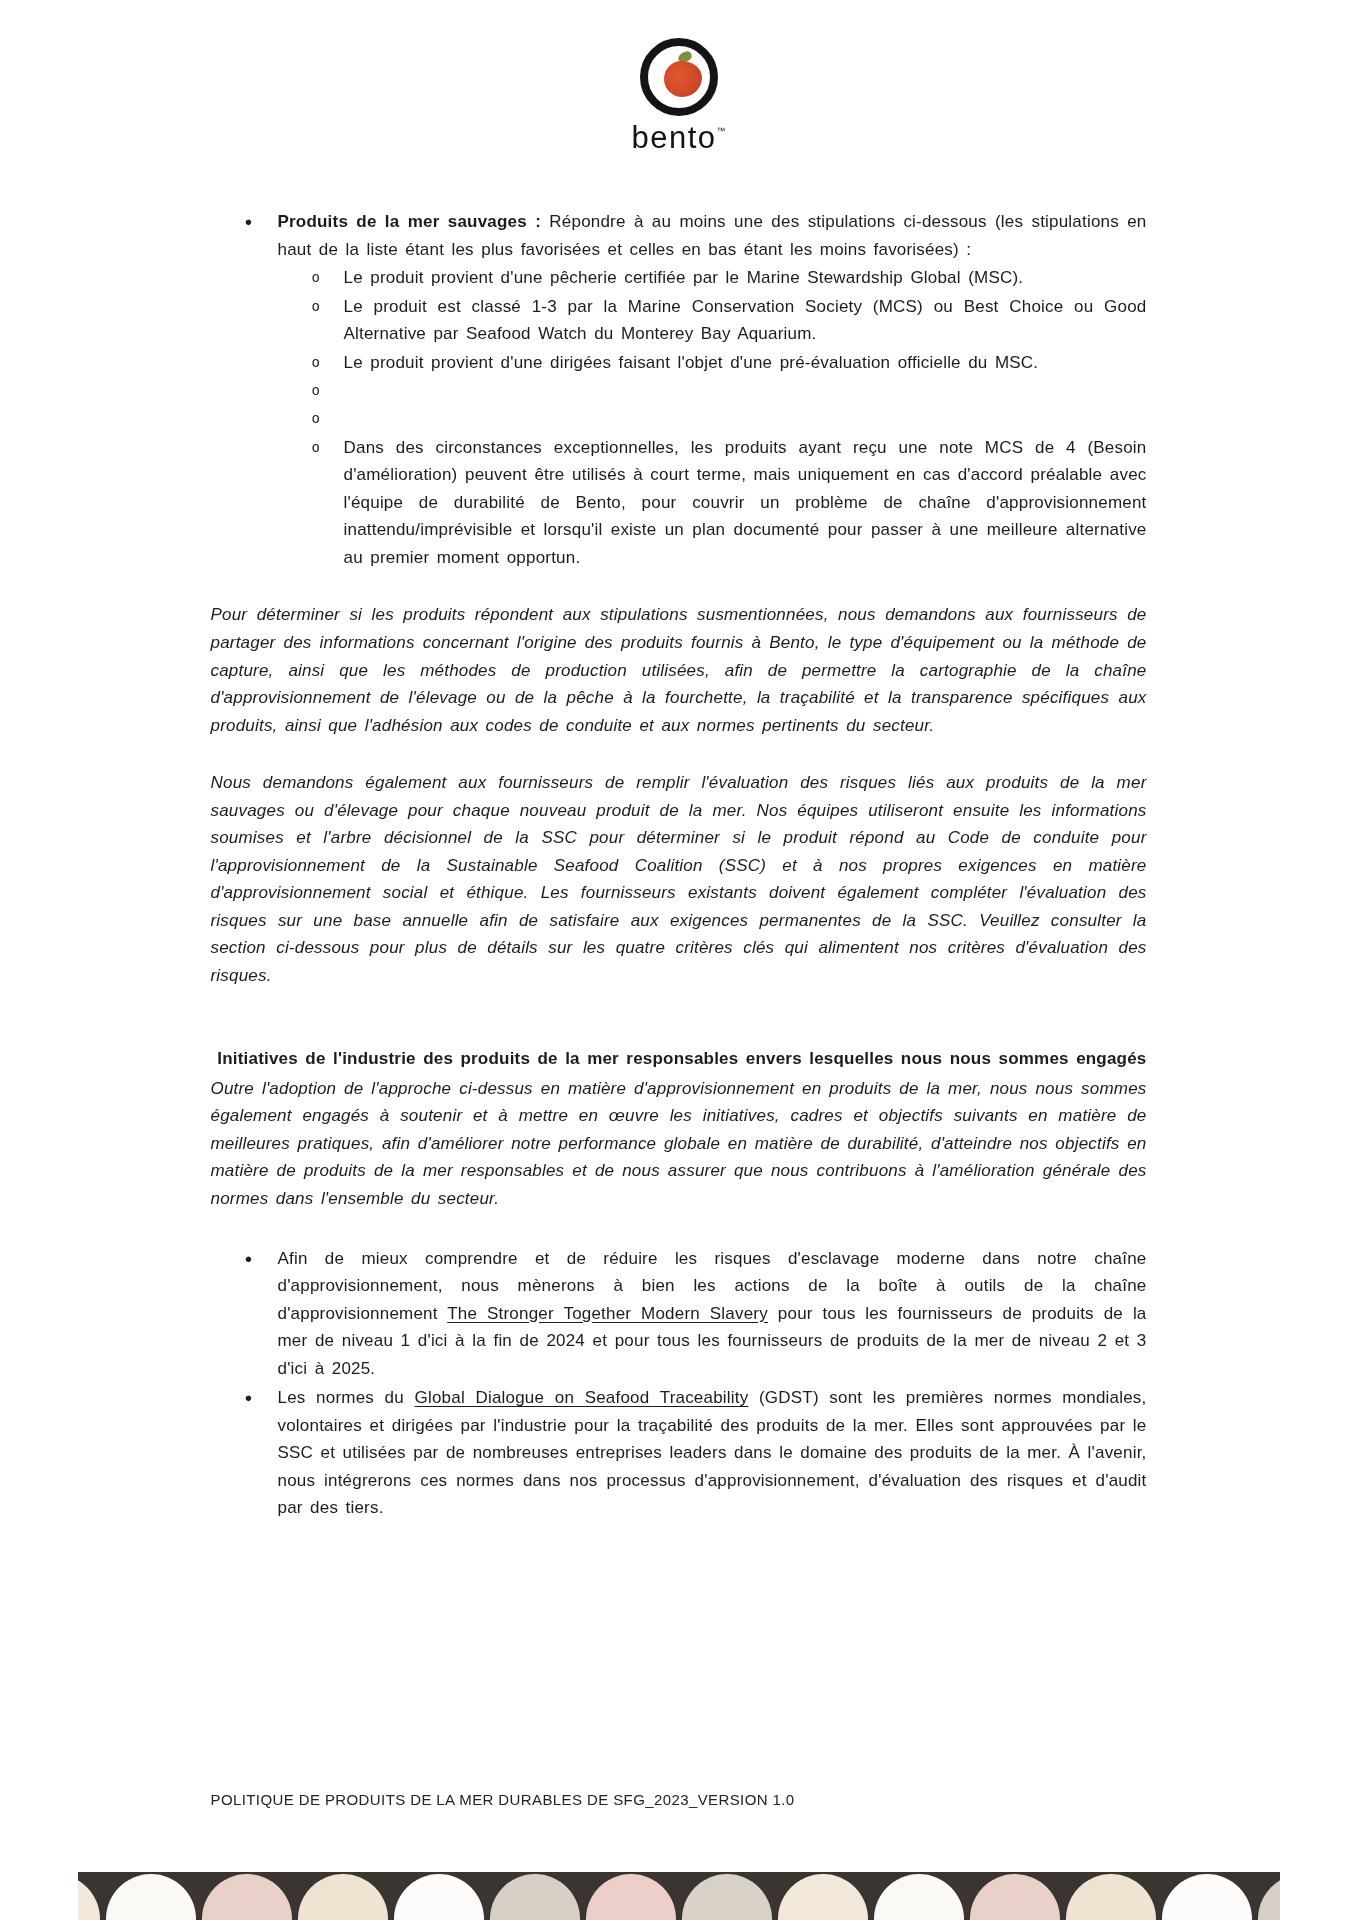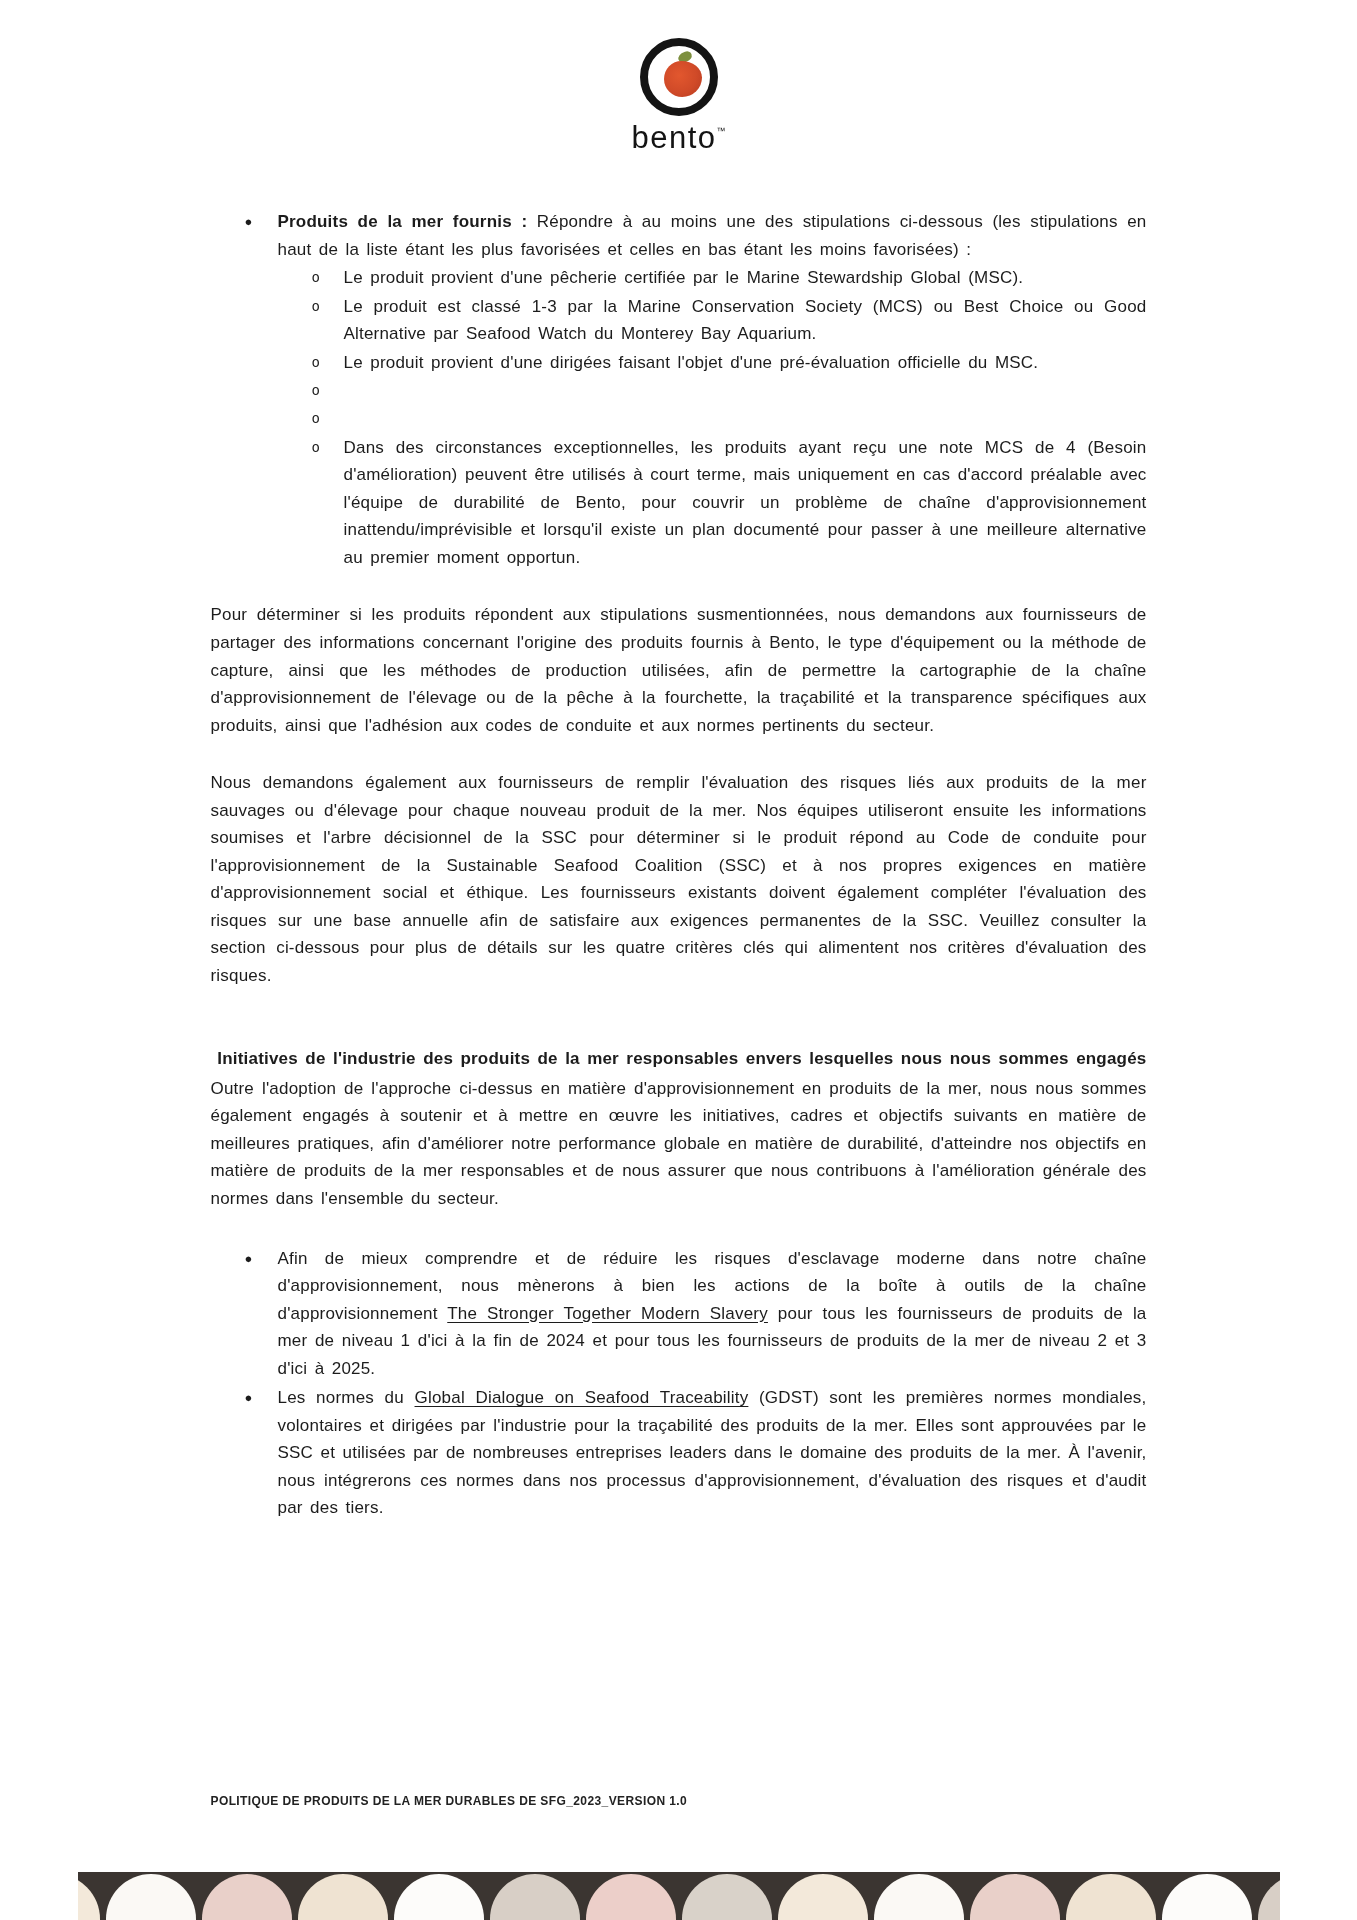--- a/index.html
+++ b/index.html
@@ -65,21 +65,21 @@
     text-align: left;
   }
   
   .l1 { padding-left: 34px; }
   .l1 .marker { width: 33px; font-size: 13px; line-height: 2.1; }
   
   .l2 { padding-left: 101px; margin-top: 1px; }
   .l2 .marker { width: 32px; font-size: 14px; line-height: 1.95; font-family: "DejaVu Sans Mono", monospace; }
   .li-text { flex: 1 1 auto; }
 
-  .content p { margin: 40px 0 0 0; }
+  .content p { margin: 40px 0 0 0; font-style: italic; }
   .para-gap { margin-top: 30px !important; }
 
   h2.section-heading {
     margin: 56px 0 0 0;
     font-size: 17px;
     font-weight: 700;
     line-height: 1.62;
     letter-spacing: 0.2px;
     text-align: right;
   }
@@ -93,24 +93,23 @@
     text-underline-offset: 3px;
     cursor: pointer;
     margin-top: 16px;
   }
 
   
   .doc-footer {
     position: absolute;
     left: 133px;
     bottom: 112px;
-    font-size: 12px;
+    font-size: 15px;
     letter-spacing: 0.4px;
     color: #222222;
-    font-weight: bold;
   }
 
   
   .deco-border {
     position: absolute;
     left: 0; right: 0; bottom: 0;
     height: 48px;
     background: #3b3531;
     overflow: hidden;
     display: flex;
@@ -136,21 +135,21 @@
       <span class="logo-blob"></span>
     </div>
     <div class="logo-word"><span>bento</span><sup>™</sup></div>
   </header>
 
   <main class="content">
 
     <section class="bullet-block">
       <div class="li l1">
         <span class="marker">●</span>
-        <div class="li-text"><strong>Produits de la mer fournis :</strong><span> Répondre à au moins une des stipulations ci-dessous (les stipulations en haut de la liste étant les plus favorisées et celles en bas étant les moins favorisées) :</span></div>
+        <div class="li-text"><strong>Produits de la mer sauvages :</strong><span> Répondre à au moins une des stipulations ci-dessous (les stipulations en haut de la liste étant les plus favorisées et celles en bas étant les moins favorisées) :</span></div>
       </div>
 
       <div class="li l2">
         <span class="marker">o</span>
         <div class="li-text">Le produit provient d'une pêcherie certifiée par le Marine Stewardship Global (MSC).</div>
       </div>
       <div class="li l2">
         <span class="marker">o</span>
         <div class="li-text">Le produit est classé 1-3 par la Marine Conservation Society (MCS) ou Best Choice ou Good Alternative par Seafood Watch du Monterey Bay Aquarium.</div>
       </div>

